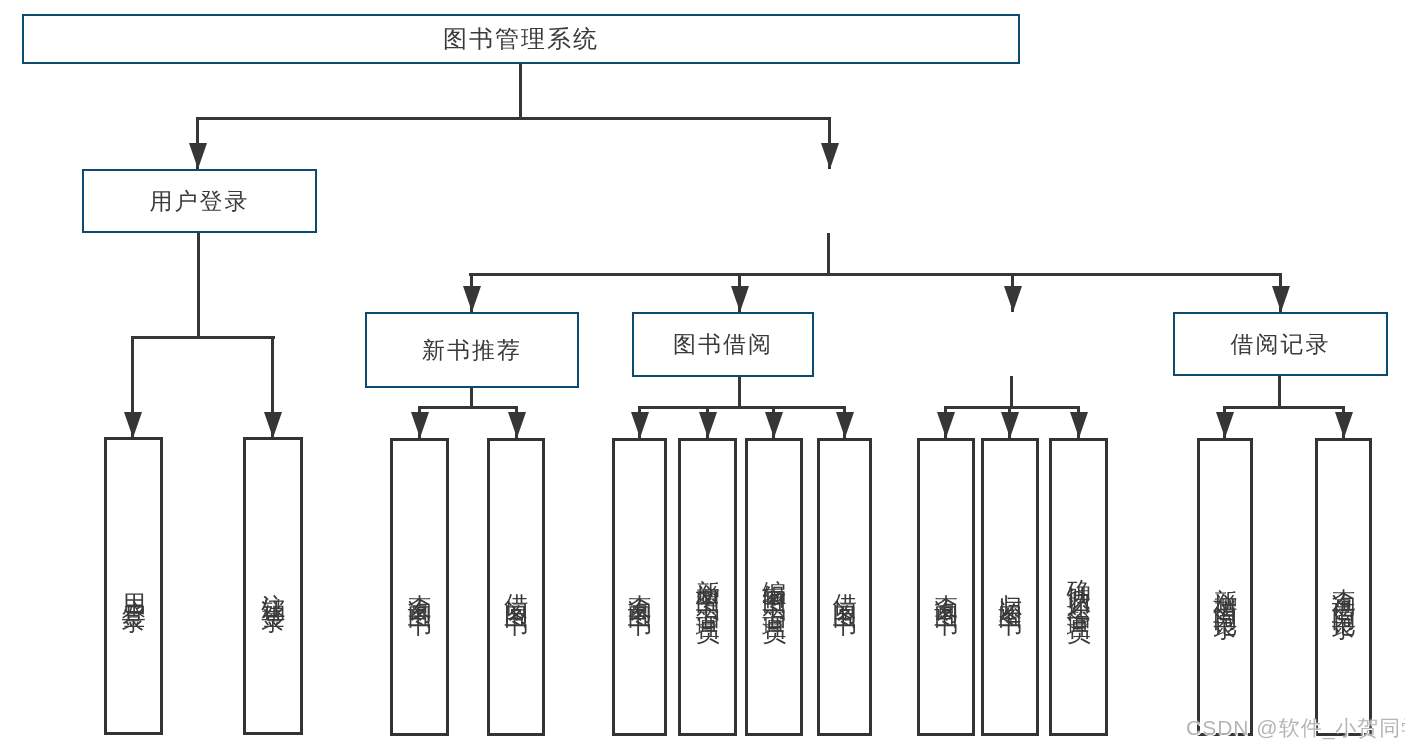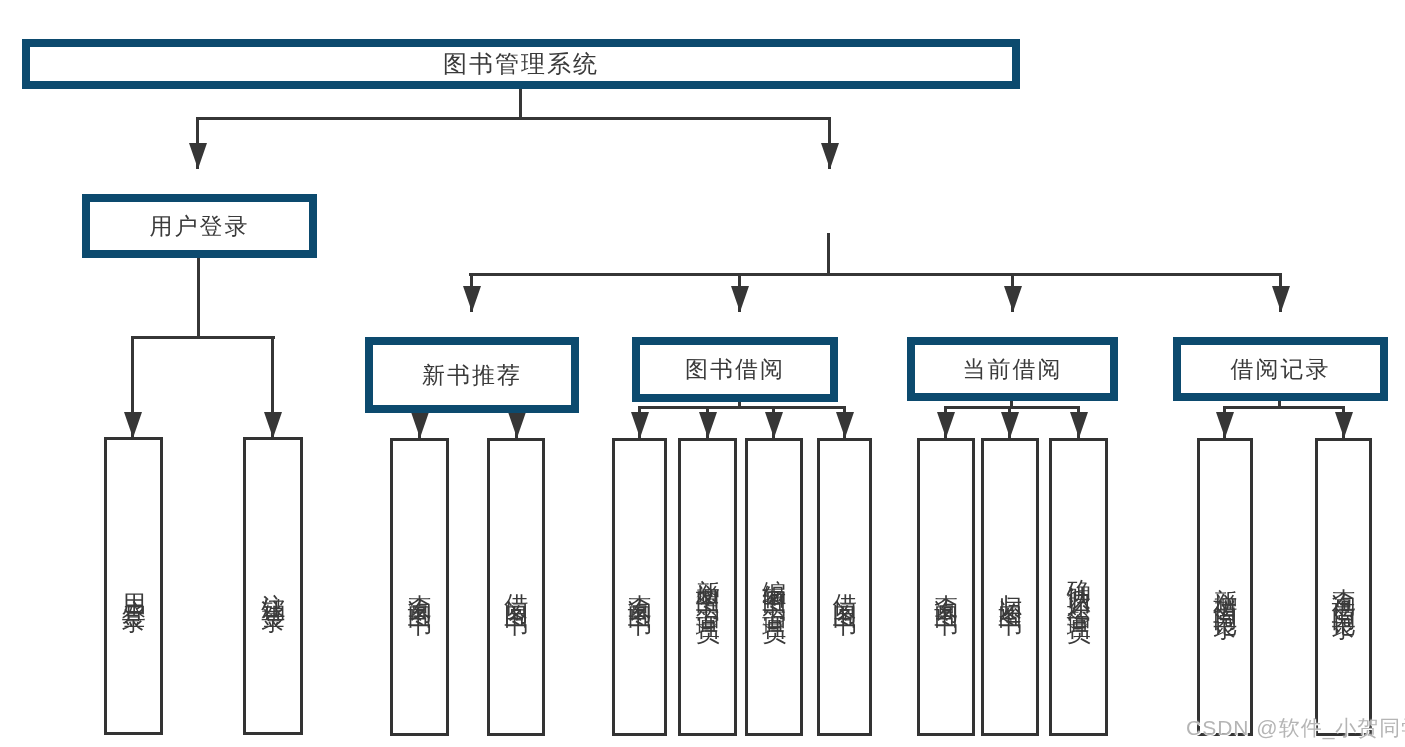--- a/index.html
+++ b/index.html
@@ -10,29 +10,28 @@
     background:#ffffff;
     font-family:"Liberation Sans","DejaVu Sans",sans-serif;
     color:#3a3a3a;
     overflow:hidden;
   }
   
   .box{
     position:absolute;
     box-sizing:border-box;
     background:#ffffff;
-    border:8px solid #0c4a6e;
+    border:2px solid #0c4a6e;
     display:flex;
     align-items:center;
     justify-content:center;
     font-size:23px;
     letter-spacing:2px;
     white-space:nowrap;
     z-index:2;
-    margin-top:25px;
   }
   .box.root{font-size:24px;}
   .vbox{
     position:absolute;
     box-sizing:border-box;
     background:#ffffff;
     border:3px solid #333333;
     display:flex;
     align-items:center;
     justify-content:center;
@@ -96,25 +95,22 @@
   <div class="line" style="left:827px;top:233px;width:3px;height:43px"></div>
   <div class="line" style="left:469px;top:273px;width:812px;height:3px"></div>
   <div class="arrow" style="left:470px;top:273px;height:39px"></div>
   <div class="arrow" style="left:738px;top:273px;height:39px"></div>
   <div class="arrow" style="left:1011px;top:273px;height:39px"></div>
   <div class="arrow" style="left:1279px;top:273px;height:39px"></div>
 
   <div class="box" style="left:365px;top:312px;width:214px;height:76px">
     <span>新书推荐</span>
   </div>
-  <div class="box" style="left:632px;top:312px;width:206px;height:65px">
+  <div class="box" style="left:632px;top:312px;width:182px;height:65px">
     <span>图书借阅</span>
-  </div>
-  <div class="box" style="left:907px;top:312px;width:211px;height:64px">
-    <span>当前借阅</span>
   </div>
   <div class="box" style="left:1173px;top:312px;width:215px;height:64px">
     <span>借阅记录</span>
   </div>
 
   <div class="line" style="left:470px;top:376px;width:3px;height:33px"></div>
   <div class="line" style="left:418px;top:406px;width:100px;height:3px"></div>
   <div class="arrow" style="left:418px;top:406px;height:32px"></div>
   <div class="arrow" style="left:515px;top:406px;height:32px"></div>
 

